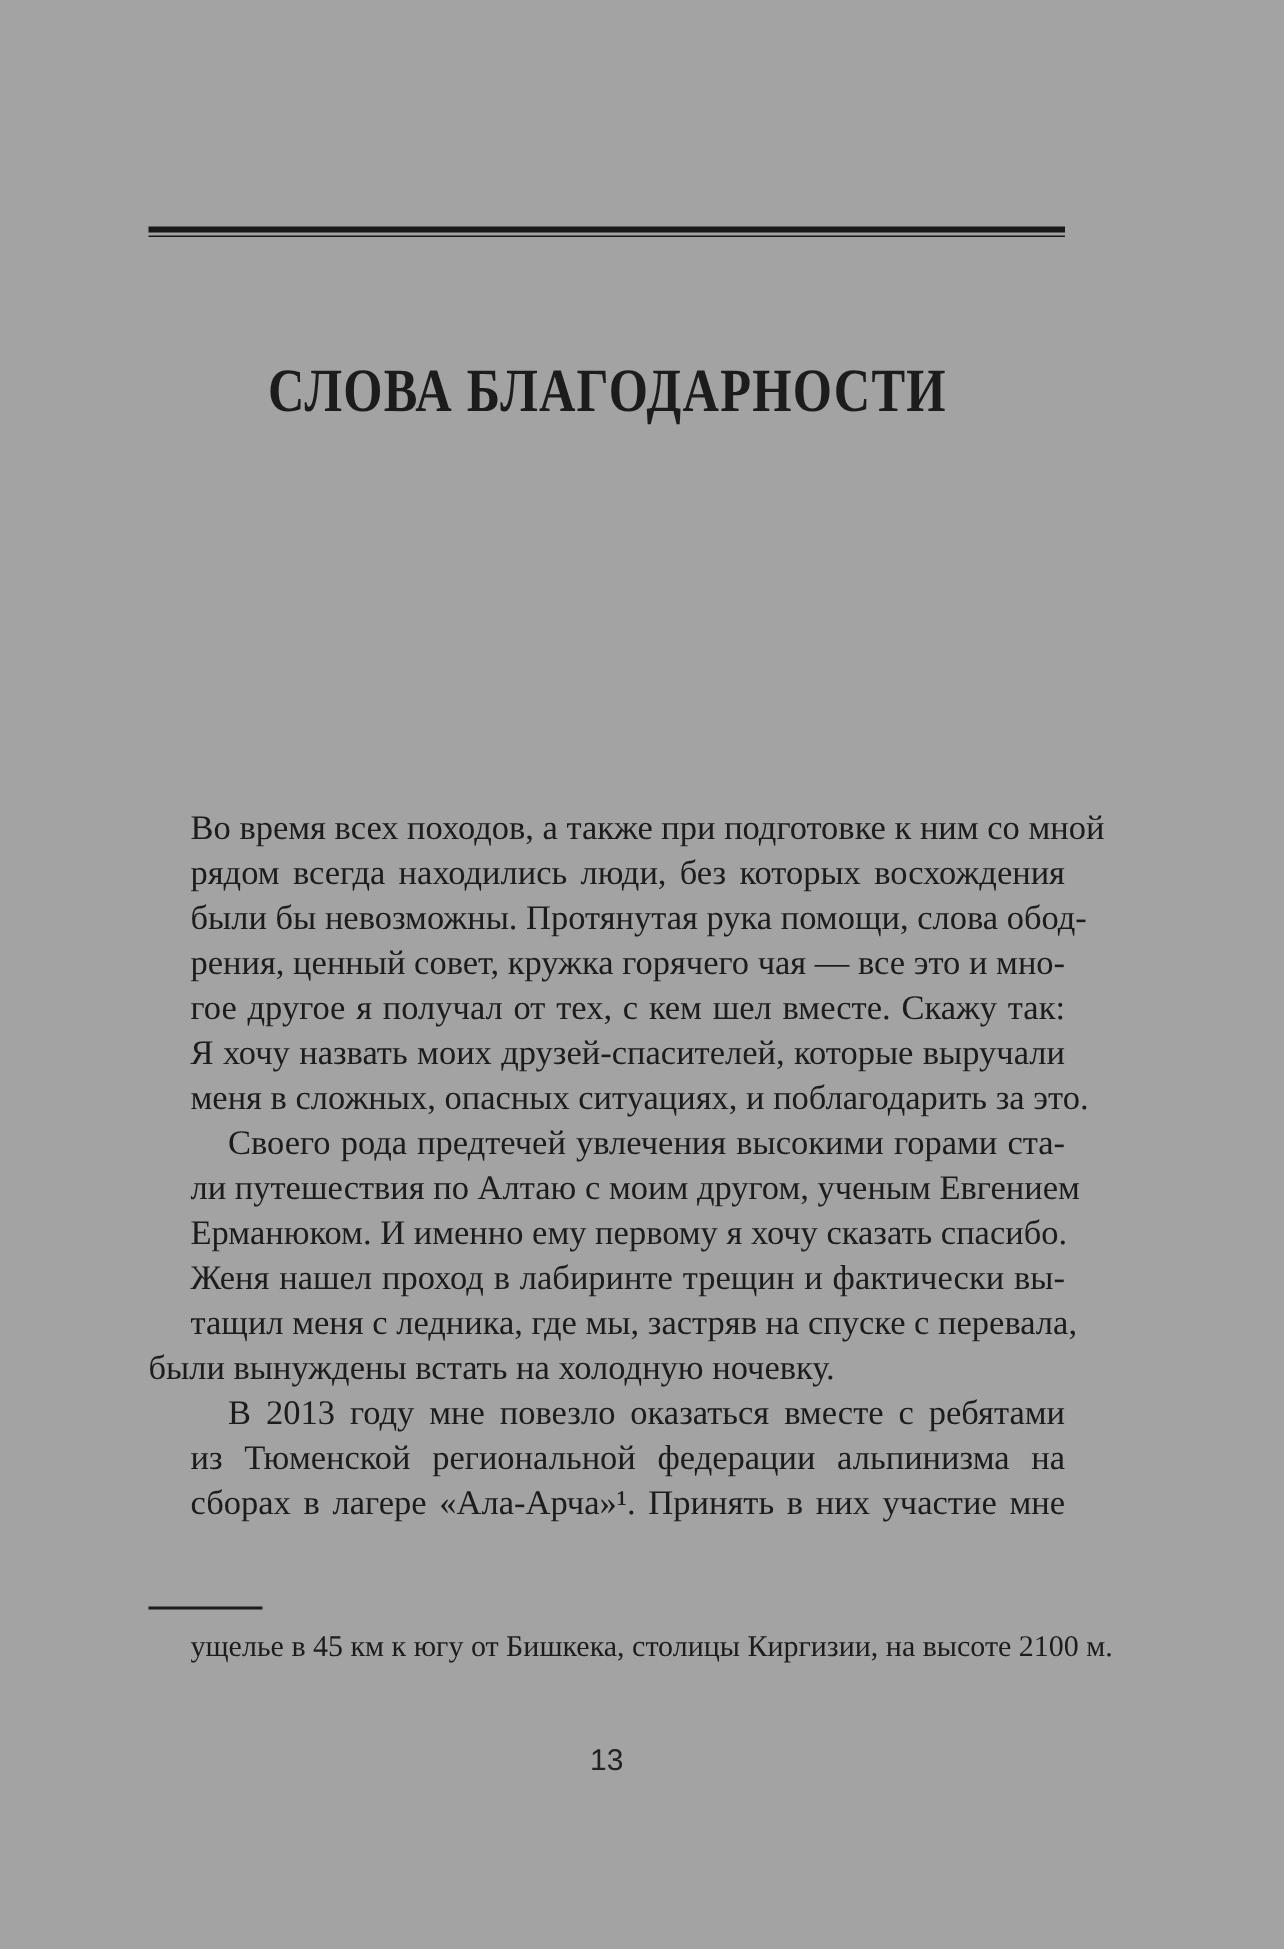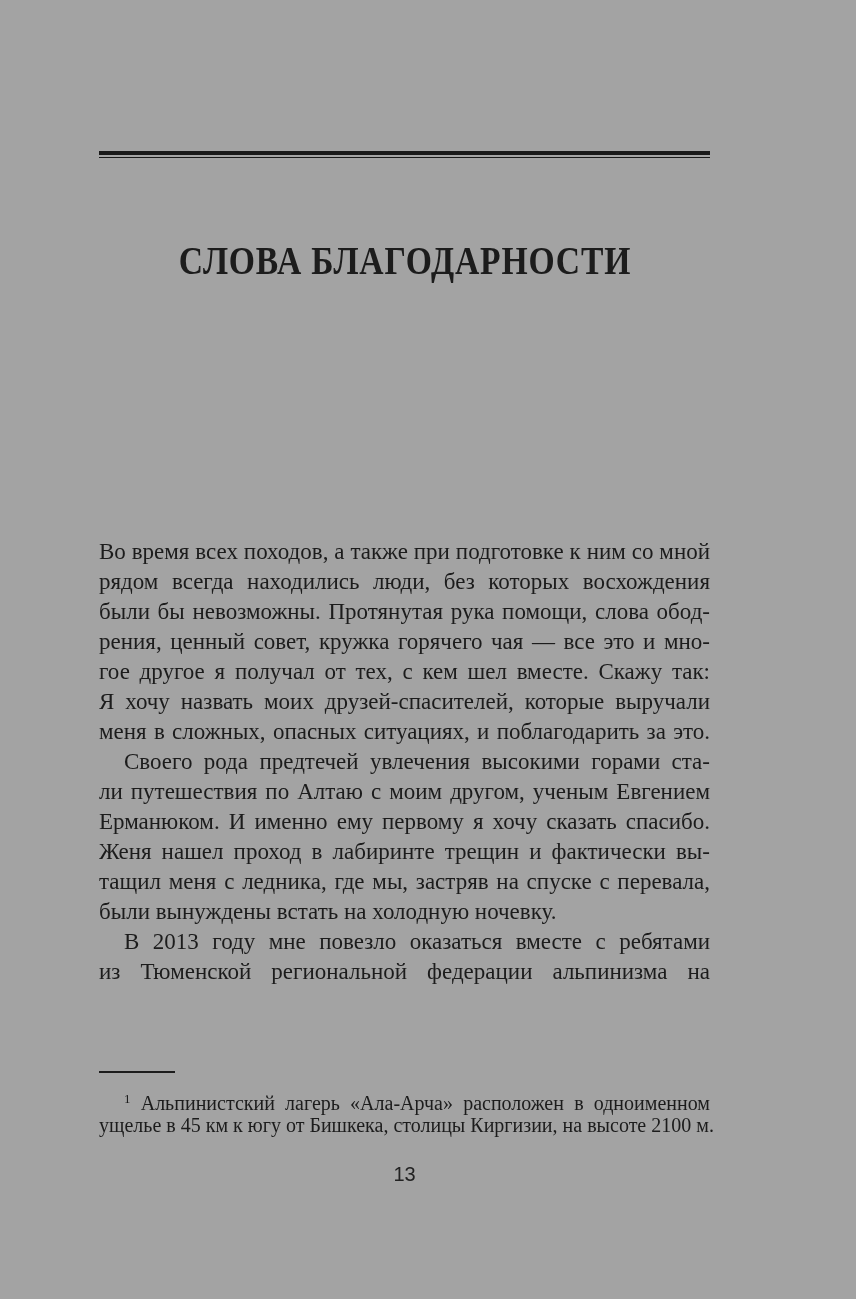--- a/index.html
+++ b/index.html
@@ -55,20 +55,21 @@
   .line {
     height: 30px;
     line-height: 30px;
     white-space: nowrap;
     text-align: justify;
     text-align-last: left;
     overflow: visible;
   }
   .line.just {
     text-align-last: justify;
+    margin-left: 28px;
   }
   .line.indent {
     padding-left: 25px;
   }
   .footnote-separator {
     position: absolute;
     left: 99px;
     top: 1071px;
     width: 76px;
     height: 0;
@@ -126,25 +127,25 @@
         <div class="line just indent">Своего рода предтечей увлечения высокими горами ста-</div>
         <div class="line just">ли путешествия по Алтаю с моим другом, ученым Евгением</div>
         <div class="line just">Ерманюком. И именно ему первому я хочу сказать спасибо.</div>
         <div class="line just">Женя нашел проход в лабиринте трещин и фактически вы-</div>
         <div class="line just">тащил меня с ледника, где мы, застряв на спуске с перевала,</div>
         <div class="line">были вынуждены встать на холодную ночевку.</div>
       </div>
       <div class="paragraph">
         <div class="line just indent">В 2013 году мне повезло оказаться вместе с ребятами</div>
         <div class="line just">из Тюменской региональной федерации альпинизма на</div>
+        <div class="line just">сборах в лагере «Ала-Арча»¹. Принять в них участие мне</div>
       </div>
     </div>
 
   <div class="footnote-separator"></div>
 
   <div class="footnote-text">
-      <div class="line just indent"><span class="sup">1</span>&nbsp;Альпинистский лагерь «Ала-Арча» расположен в одноименном</div>
       <div class="line just">ущелье в 45 км к югу от Бишкека, столицы Киргизии, на высоте 2100 м.</div>
     </div>
 
   <div class="page-number">13</div>
 
 </div>
 
 </body></html>

